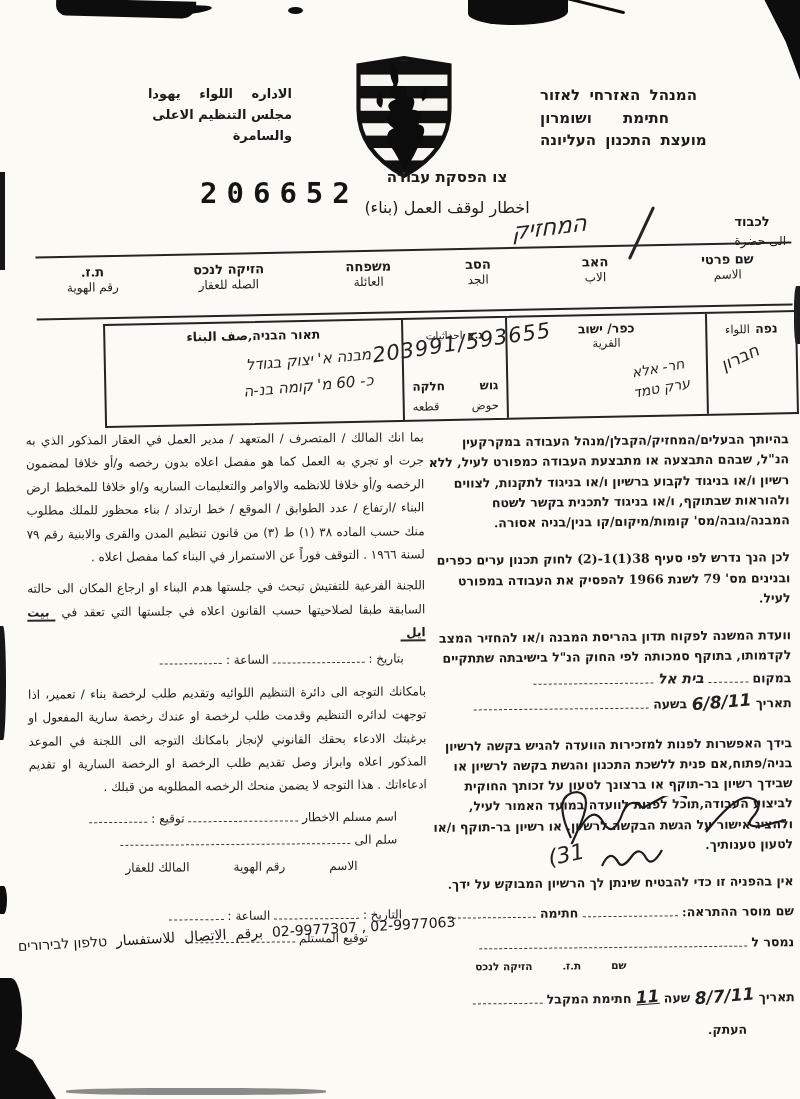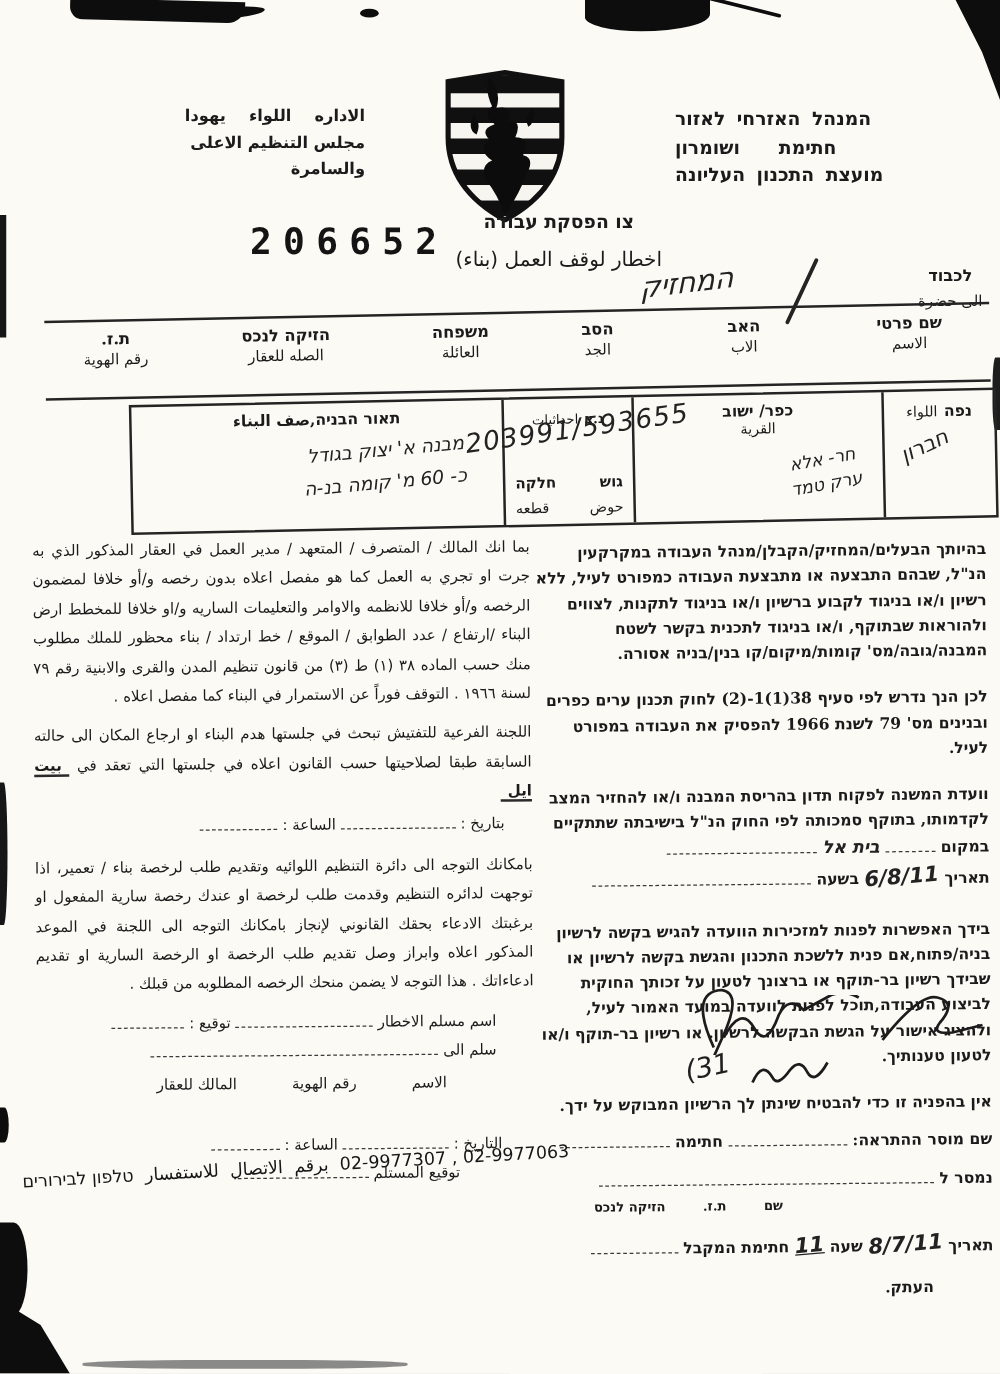--- a/index.html
+++ b/index.html
@@ -32,21 +32,21 @@
   .emblem{position:absolute;left:348px;top:56px;width:112px;height:122px;}
   .hdr-he{position:absolute;right:12px;top:84px;width:248px;direction:rtl;text-align:left;
           font-weight:bold;font-size:15px;line-height:1.5;word-spacing:4px;}
   .hdr-he .l2{word-spacing:26px;padding-right:14px;}
   .hdr-he .l4{word-spacing:10px;}
   .serial{position:absolute;left:184px;top:176px;font-family:"DejaVu Sans Mono",monospace;
           font-size:29px;font-weight:bold;letter-spacing:9px;color:#141414;margin-left:16px;}
   .title{position:absolute;left:352px;top:168px;width:190px;text-align:center;direction:rtl;}
   .title .t-he{font-weight:bold;font-size:15px;}
   .title .t-ar{font-size:16px;margin-top:12px;}
-  .to-block{position:absolute;right:14px;top:212px;direction:rtl;text-align:center;font-size:13px;line-height:1.5;}
+  .to-block{position:absolute;right:14px;top:212px;direction:rtl;text-align:left;font-size:13px;line-height:1.5;}
   .to-block .to-he{font-weight:bold;}
   .to-block .to-ar{font-size:12px;}
 
   
   .hw{font-family:"DejaVu Sans",sans-serif;font-style:italic;color:#222;}
   .hw-to{position:absolute;left:512px;top:214px;font-size:23px;transform:rotate(-7deg) skewX(-8deg);}
   .slash{position:absolute;left:640px;top:204px;width:3px;height:58px;background:#242424;
          transform:rotate(25deg);border-radius:2px;}
 
   

